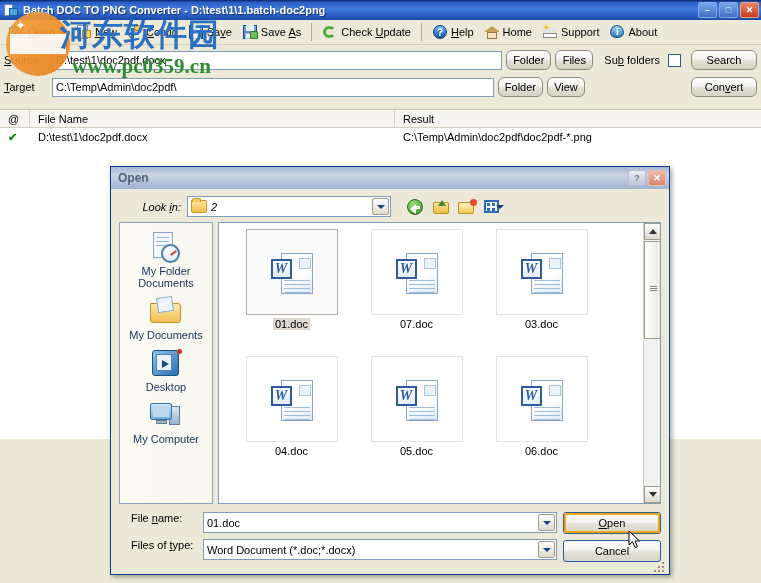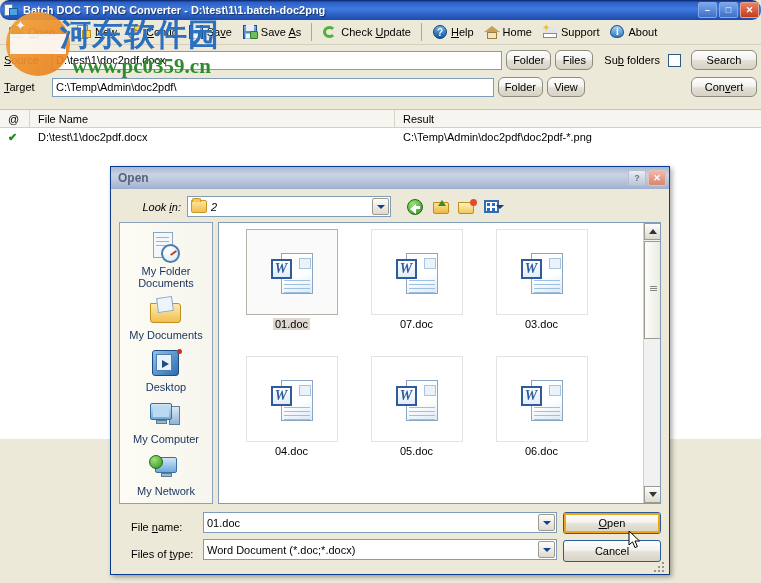--- a/index.html
+++ b/index.html
@@ -15,21 +15,21 @@
   }
 
   
   #app-window { position:absolute; inset:0; background:#ece9d8; }
 
   .titlebar {
     height:20px;
     background:linear-gradient(to bottom,#0a246a 0%,#2b5fc4 12%,#3f7ae0 45%,#2e63c8 72%,#1c4aa8 100%);
     display:flex; align-items:center; padding:0 2px 0 3px;
     color:#fff; font-weight:bold; font-size:11px;
-    position:relative; overflow:hidden;border-radius:9px;
+    position:relative; overflow:hidden;
   }
   .titlebar .app-icon {
     width:16px; height:16px; margin-right:4px; flex:0 0 auto; position:relative;
   }
   .app-icon .ic-doc {
     position:absolute; left:1px; top:2px; width:9px; height:12px;
     background:#f2f6fb; border:1px solid #6a86a8;
   }
   .app-icon .ic-arrow {
     position:absolute; left:6px; top:6px; width:9px; height:8px;
@@ -248,21 +248,21 @@
   .vs-btn i { width:0;height:0;border-left:4px solid transparent;border-right:4px solid transparent; }
   .vs-btn.top i { border-bottom:5px solid #333; }
   .vs-btn.bot i { border-top:5px solid #333; }
   .vs-thumb { position:absolute; left:0; top:18px; width:17px; height:98px;
     background:linear-gradient(to right,#fdfdfd,#eceae0); border:1px solid #9d9a8e; }
   .vs-grip { position:absolute; left:5px; top:44px; width:7px; height:5px;
     background:repeating-linear-gradient(to bottom,#888 0 1px,transparent 1px 2px); }
 
   .dlg-bottom { padding:8px 8px 8px 8px; display:flex; gap:6px; }
   .bottom-left { flex:1 1 auto; }
-  .b-row { display:flex; align-items:flex-end; margin-bottom:6px; }
+  .b-row { display:flex; align-items:flex-start; margin-bottom:6px; }
   .b-label { width:84px; font-size:11px; padding-left:12px; }
   .b-label u { text-decoration:underline; }
   .bottom-right { width:98px; flex:0 0 auto; display:flex; flex-direction:column; gap:6px; }
   .dlg-action {
     height:22px; border-radius:3px; font-size:11px;
     display:flex; align-items:center; justify-content:center;
     background:linear-gradient(to bottom,#fdfdfd 0%,#f4f3ef 45%,#e4e1d6 55%,#d8d4c6 100%);
     border:1px solid #8e8b7f; position:relative;
   }
   .dlg-action u { text-decoration:underline; }
@@ -496,28 +496,20 @@
         <div class="pl">Desktop</div>
       </div>
       <div class="place">
         <div class="pi pi-comp">
           <span class="twr"></span>
             <span class="mon"></span>
             <span class="scr"></span>
             <span class="base"></span>
         </div>
         <div class="pl">My Computer</div>
-      </div>
-      <div class="place">
-        <div class="pi pi-net">
-          <span class="mon"></span>
-            <span class="base"></span>
-            <span class="globe"></span>
-        </div>
-        <div class="pl">My Network</div>
       </div>
     </div>
 
     <div class="filepane">
       <div class="files-grid">
 
         <div class="file-item selected">
           <div class="file-box">
             <span class="wicon">
               <span class="page">

